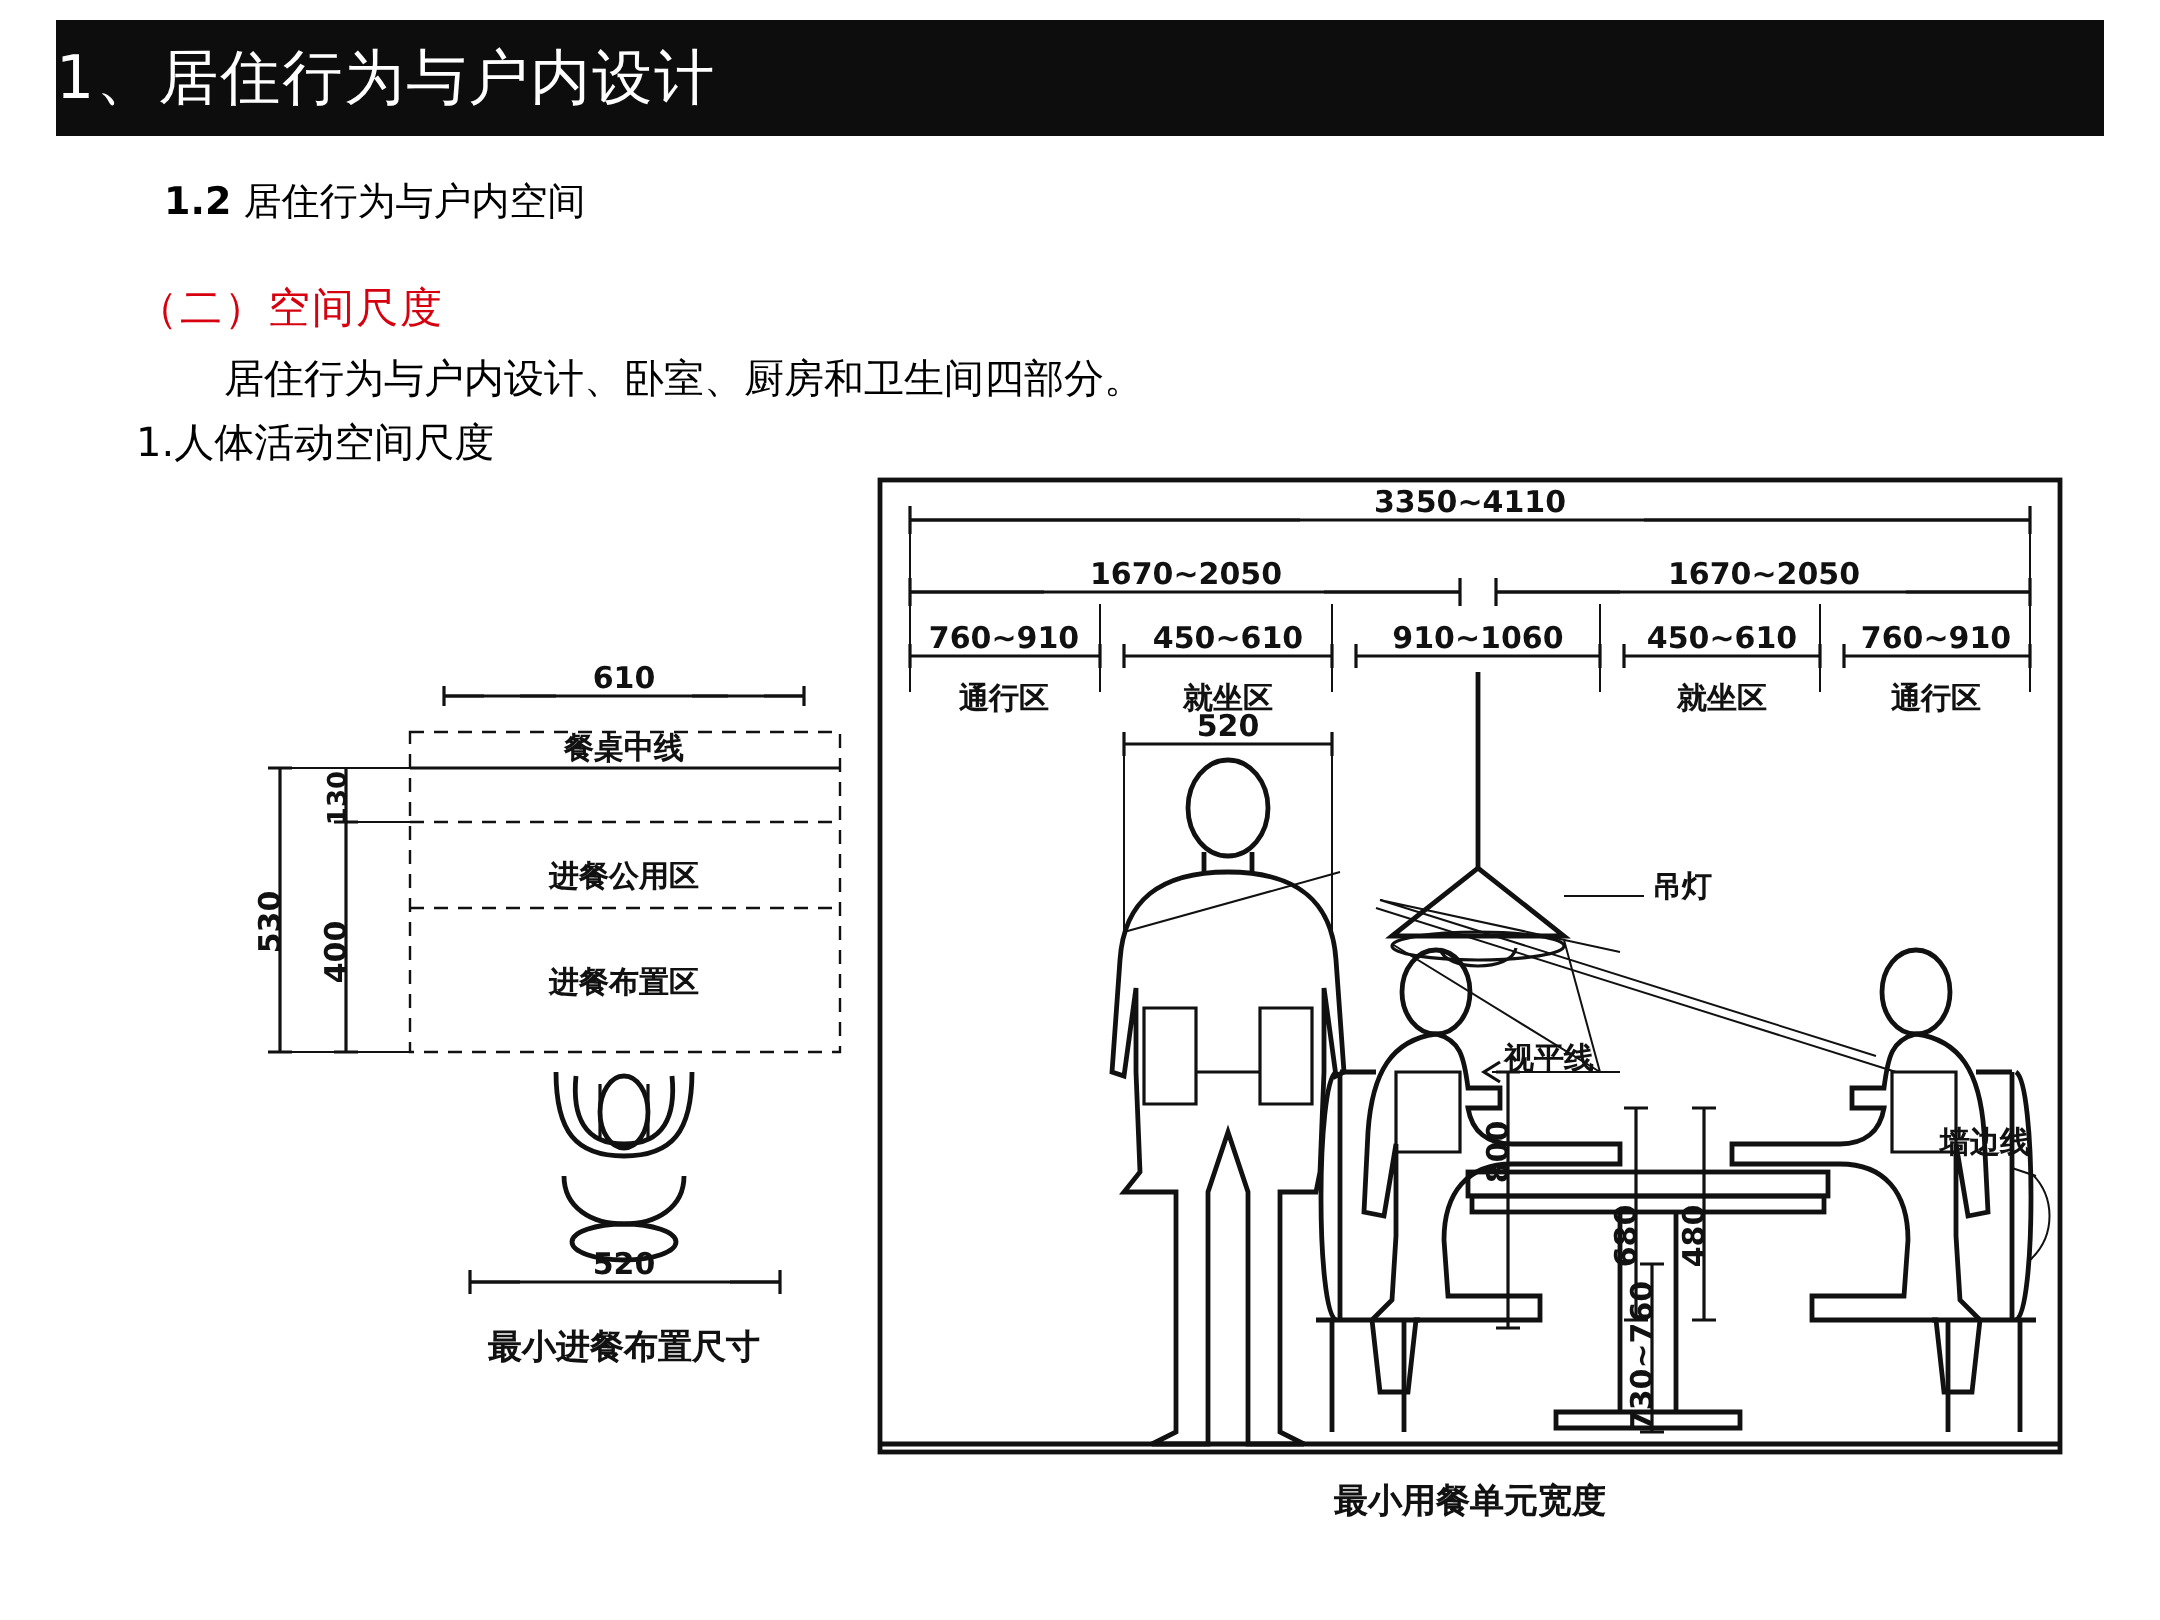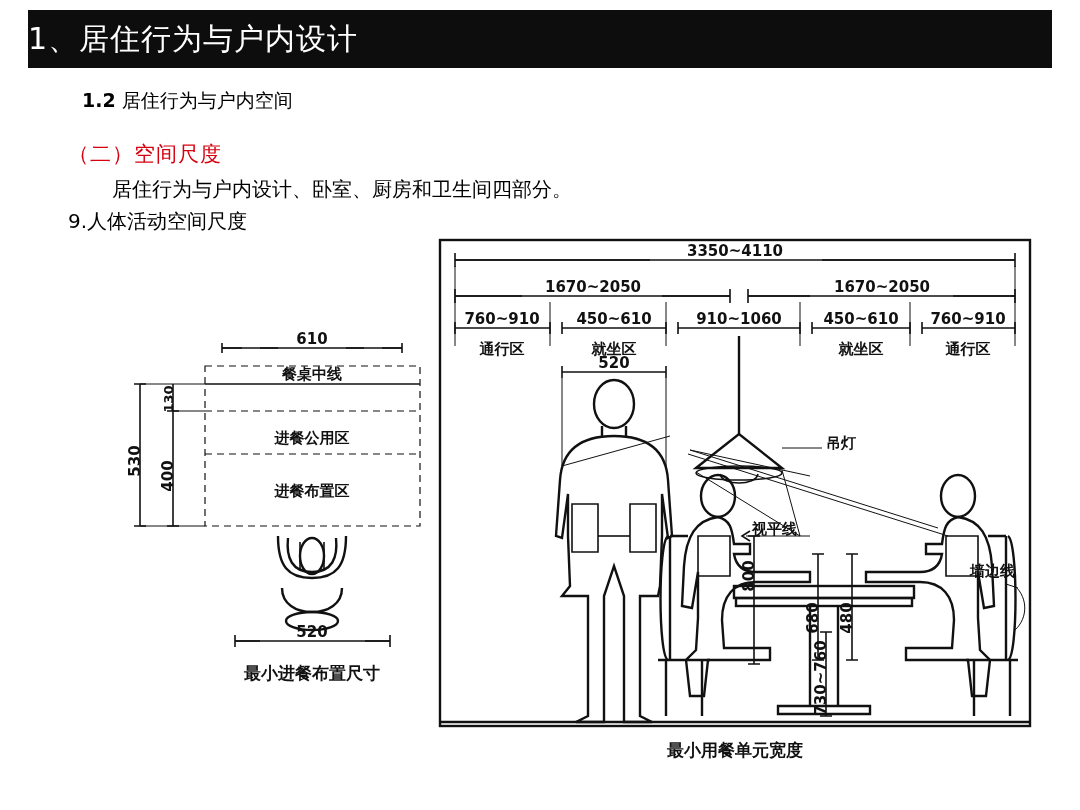--- a/index.html
+++ b/index.html
@@ -70,21 +70,21 @@
 
 <div class="sub-title">
   <b>1.2</b>
   <span>居住行为与户内空间</span>
 </div>
 
 <div class="section-head">（二）空间尺度</div>
 
 <div class="paragraph">居住行为与户内设计、卧室、厨房和卫生间四部分。</div>
 
-<div class="list-item">9.人体活动空间尺度</div>
+<div class="list-item">1.人体活动空间尺度</div>
 
 <div class="figure">
   <svg class="fig-svg" width="930" height="560" viewBox="0 0 930 560" xmlns="http://www.w3.org/2000/svg">
     <defs>
       <style>
         .ln{stroke:#111;fill:none;stroke-width:1.6;}
         .ln2{stroke:#111;fill:none;stroke-width:2.4;}
         .thin{stroke:#111;fill:none;stroke-width:1;}
         .dash{stroke:#111;fill:none;stroke-width:1.2;stroke-dasharray:7 5;}
         .txt{font-family:"DejaVu Sans","Liberation Sans",sans-serif;font-size:15px;fill:#111;font-weight:bold;}

